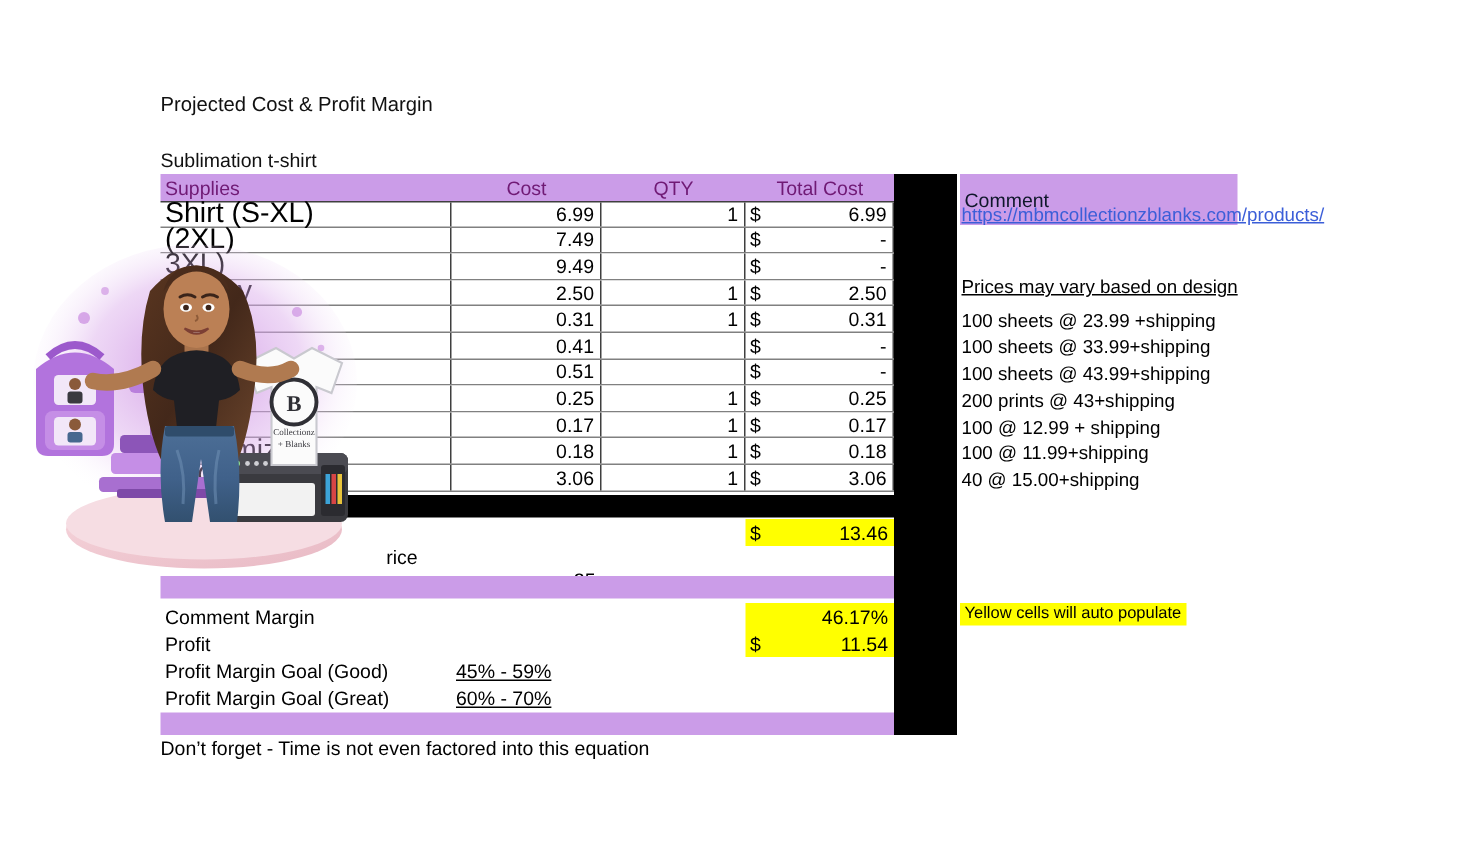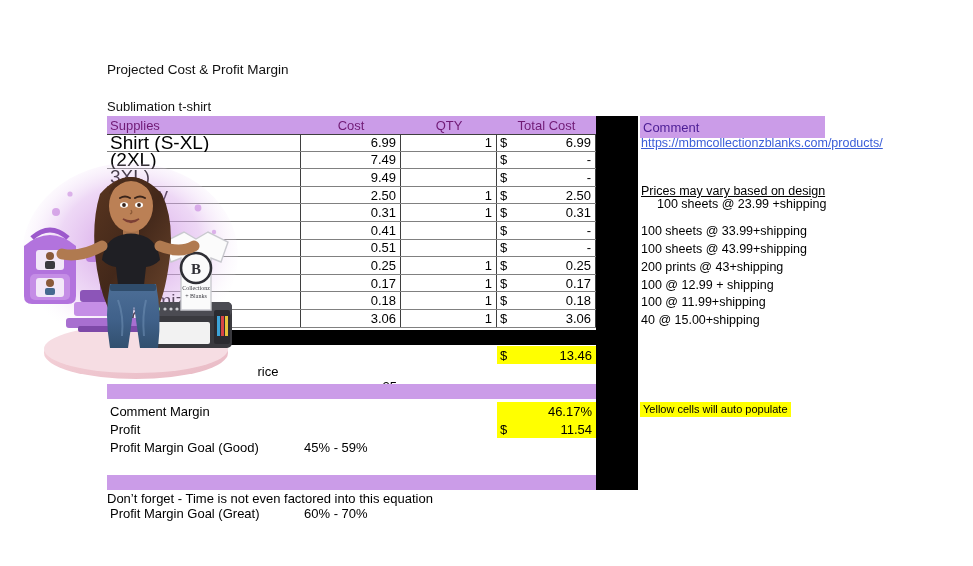--- a/index.html
+++ b/index.html
@@ -157,20 +157,21 @@
     width: 194px;
     padding-left: 3px;
     box-sizing: border-box;
     white-space: nowrap;
   }
   .sum-mid {
     width: 100px;
     padding-left: 3px;
     box-sizing: border-box;
     white-space: nowrap;
+    text-decoration: underline;
   }
   .sum-gap { width: 96px; }
   .sum-val {
     width: 99px;
     box-sizing: border-box;
     display: flex;
     align-items: center;
     height: 100%;
     padding: 0 4px 0 3px;
   }
@@ -193,24 +194,24 @@
     font-size: 13px;
     white-space: nowrap;
   }
 
   
   .comment-hdr {
     position: absolute;
     left: 640px;
     top: 116px;
     width: 185px;
-    height: 22px;
+    height: 34px;
     background: #cb9ce8;
     font-size: 13px;
-    color: #4c1d95;
+    color: #0f172a;
     padding-left: 3px;
     box-sizing: border-box;
     display: flex;
     align-items: center;
     white-space: nowrap;
   }
   .comment-link {
     position: absolute;
     left: 641px;
     top: 136px;
@@ -415,39 +416,39 @@
     </div>
   </div>
 
   <div class="sum-row" style="top:438px;">
     <div class="sum-label">Profit Margin Goal (Good)</div>
     <div class="sum-mid">45% - 59%</div>
     <div class="sum-gap"></div>
     <div class="sum-val"></div>
   </div>
 
-  <div class="sum-row" style="top:456px;margin-top:48px;">
+  <div class="sum-row" style="top:456px;">
     <div class="sum-label">Profit Margin Goal (Great)</div>
     <div class="sum-mid">60% - 70%</div>
     <div class="sum-gap"></div>
     <div class="sum-val"></div>
   </div>
 
   <div class="purple-band" style="top:475px;"></div>
 
   <div class="footer-text">Don’t forget - Time is not even factored into this equation</div>
 
   <div class="black-col"></div>
   <div class="black-band"></div>
 
   <div class="comment-hdr">Comment</div>
   <a class="comment-link" href="#">https://mbmcollectionzblanks.com/products/</a>
 
   <div class="comment-line" style="top:184px;text-decoration:underline;">Prices may vary based on design</div>
-  <div class="comment-line" style="top:197px;margin-left:16px;">100 sheets @ 23.99 +shipping</div>
+  <div class="comment-line" style="top:207px;">100 sheets @ 23.99 +shipping</div>
   <div class="comment-line" style="top:224px;">100 sheets @ 33.99+shipping</div>
   <div class="comment-line" style="top:242px;">100 sheets @ 43.99+shipping</div>
   <div class="comment-line" style="top:260px;">200 prints @ 43+shipping</div>
   <div class="comment-line" style="top:278px;">100 @ 12.99 + shipping</div>
   <div class="comment-line" style="top:295px;">100 @ 11.99+shipping</div>
   <div class="comment-line" style="top:313px;">40 @ 15.00+shipping</div>
 
   <div class="note-yellow">Yellow cells will auto populate</div>
 
   <div class="clipart">

